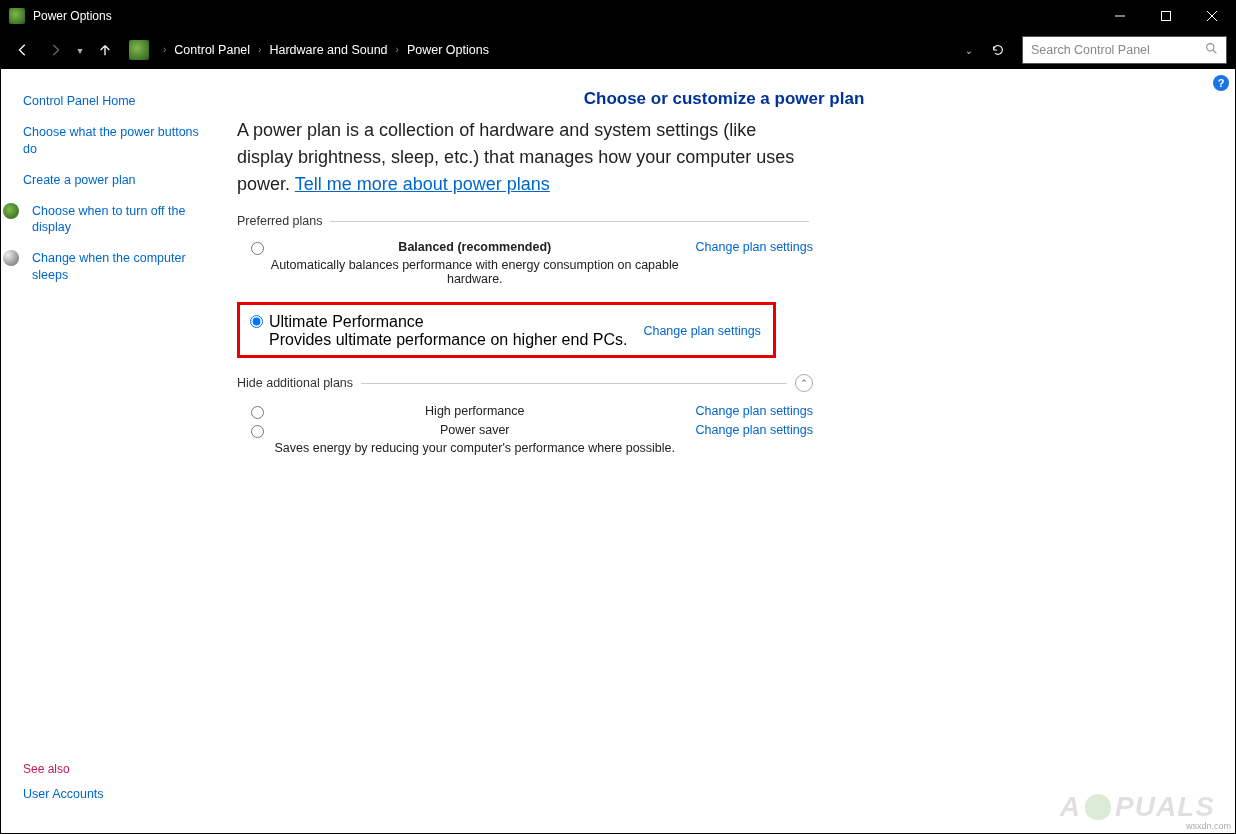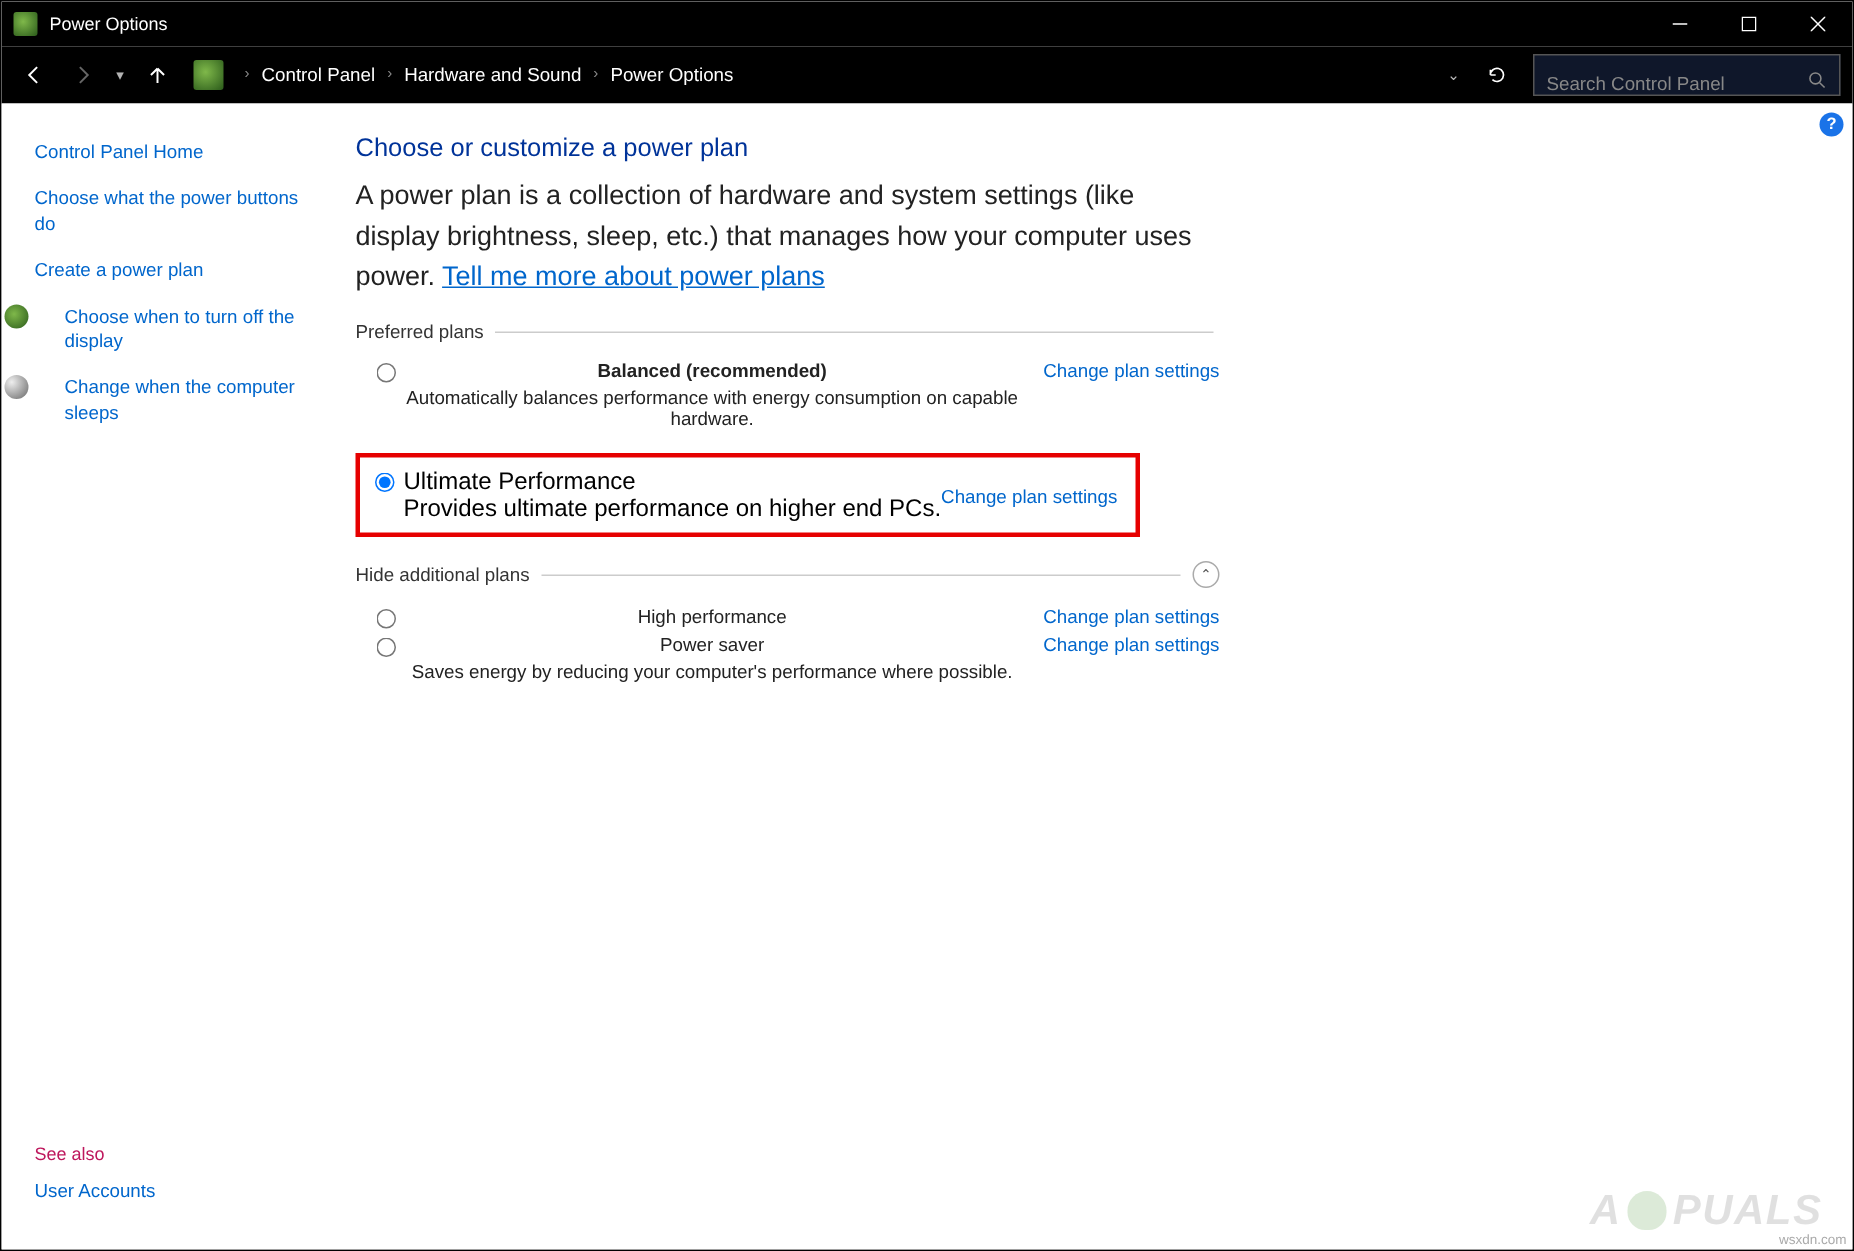--- a/index.html
+++ b/index.html
@@ -14,46 +14,46 @@
   .navbtn svg { width: 14px; height: 14px; }
   .fwd { opacity: .4; }
   .navchev { width: 14px; text-align: center; color: #fff; opacity: .7; font-size: 10px; }
   .pathicon { width: 20px; height: 20px; margin: 0 2px 0 6px; background: radial-gradient(circle at 40% 40%, #7fb84a, #2a5a1a); border-radius: 2px; }
   .breadcrumb { display: flex; align-items: center; gap: 4px; flex: 1; font-size: 12.5px; height: 28px; padding: 0 4px; }
   .breadcrumb span { cursor: default; line-height: 28px; }
   .bcsep { color: #888; padding: 0 4px; font-size: 10px; }
   .endbtns { display: flex; align-items: center; gap: 4px; margin-left: auto; }
   .dropcv { width: 22px; display:flex; align-items:center; justify-content:center; color:#bbb; font-size:10px; }
   .refresh { width: 28px; height: 28px; display:flex; align-items:center; justify-content:center; }
-  .searchbox { width: 205px; height: 28px; background: #0f172a; border: 1px solid #555; display:flex; align-items:flex-end; padding: 0 8px; color:#888; font-size:12.5px; margin-left:6px; }
+  .searchbox { width: 205px; height: 28px; background: #ffffff; border: 1px solid #555; display:flex; align-items:center; padding: 0 8px; color:#888; font-size:12.5px; margin-left:6px; }
   .searchbox .sicon { margin-left:auto; }
   .content { display: flex; height: calc(100% - 68px); background: #fff; }
   .sidebar { width: 220px; padding: 24px 10px 12px 22px; display: flex; flex-direction: column; font-size: 12.5px; }
   .sidebar a { color: #0066cc; text-decoration: none; display: block; margin-bottom: 14px; line-height: 1.35; }
-  .sidebar .withicon { display: flex; gap: 24px; align-items: flex-start; }
+  .sidebar .withicon { display: flex; gap: 13px; align-items: flex-start; }
   .sidebar .sicon2 { width: 16px; height: 16px; flex-shrink: 0; margin-left: -20px; background: radial-gradient(circle at 40% 40%, #7fb84a, #2a5a1a); border-radius: 8px; }
   .sidebar .sicon3 { width: 16px; height: 16px; flex-shrink: 0; margin-left: -20px; background: radial-gradient(circle at 30% 30%, #eee, #666); border-radius: 8px; }
   .sidebar .spacer { flex: 1; }
   .sidebar .seealso { color: #be185d; font-size: 12px; margin-bottom: 10px; }
   .main { flex: 1; padding: 20px 24px 0 16px; position: relative; }
   .helpicon { position: absolute; top: 6px; right: 6px; width: 16px; height: 16px; background: #1a73e8; color: #fff; border-radius: 50%; font-size: 11px; font-weight: bold; text-align: center; line-height: 16px; }
-  .main h1 { color: #003399; font-weight: 400; font-size: 17px; margin-bottom: 8px; }
+  .main h1 { color: #003399; font-weight: 700; font-size: 17px; margin-bottom: 8px; text-align: center; }
   .main .desc { font-size: 18px; color: #222; line-height: 1.5; max-width: 580px; margin-bottom: 16px; }
   .main .desc a { color: #0066cc; }
   .section-label { font-size: 12.5px; color: #333; display: flex; align-items: center; gap: 8px; margin-bottom: 10px; max-width: 572px; }
   .section-label .line { flex: 1; height: 1px; background: #ccc; }
   .collapse-btn { width: 18px; height: 18px; border: 1px solid #aaa; border-radius: 50%; display:flex; align-items:center; justify-content:center; font-size:9px; color:#555; }
   .plan { display: flex; align-items: flex-start; padding: 2px 0 2px 14px; max-width: 576px; }
   .plan input[type=radio] { margin-top: 2px; margin-right: 6px; }
   .plan .planbody { flex: 1; text-align: center; }
   .plan .planname { font-size: 12.5px; color: #222; }
   .plan .planname.bold { font-weight: 600; }
   .plan .plandesc { font-size: 12.5px; color: #222; margin-top: 4px; margin-bottom: 12px; }
   .plan .changelink { color: #0066cc; font-size: 12.5px; text-decoration: none; white-space: nowrap; margin-left: 16px; }
-  .highlight-box { border: 3px solid #e60000; padding: 8px 12px 6px 10px; display: inline-flex; align-items: center; margin: 2px 0 8px 0; max-width: 576px; }
+  .highlight-box { border: 3px solid #e60000; padding: 8px 12px 6px 10px; display: inline-flex; align-items: center; gap: 16px; margin: 2px 0 8px 0; max-width: 576px; }
   .highlight-box .planinner { flex:1; }
   .highlight-box .changelink { color: #0066cc; font-size: 12.5px; text-decoration: none; white-space: nowrap; }
   .watermark { position: absolute; right: 20px; bottom: 10px; font-size: 28px; font-style: italic; font-weight: bold; color: rgba(0,0,0,0.12); letter-spacing: 1px; display:flex; align-items:center; gap:4px; }
   .watermark .head { width: 26px; height: 26px; background: rgba(60,140,40,0.18); border-radius: 50% 50% 45% 45%; position: relative; }
   .corner { position:absolute; right:4px; bottom:2px; font-size:9px; color:#aaa; }
 </style>
 </head>
 <body>
 
 <div class="titlebar">

